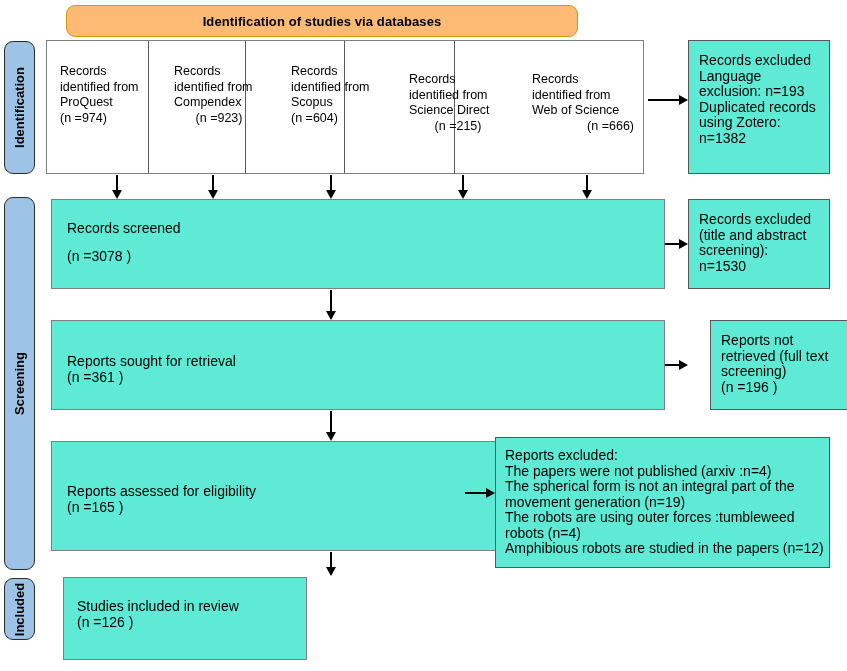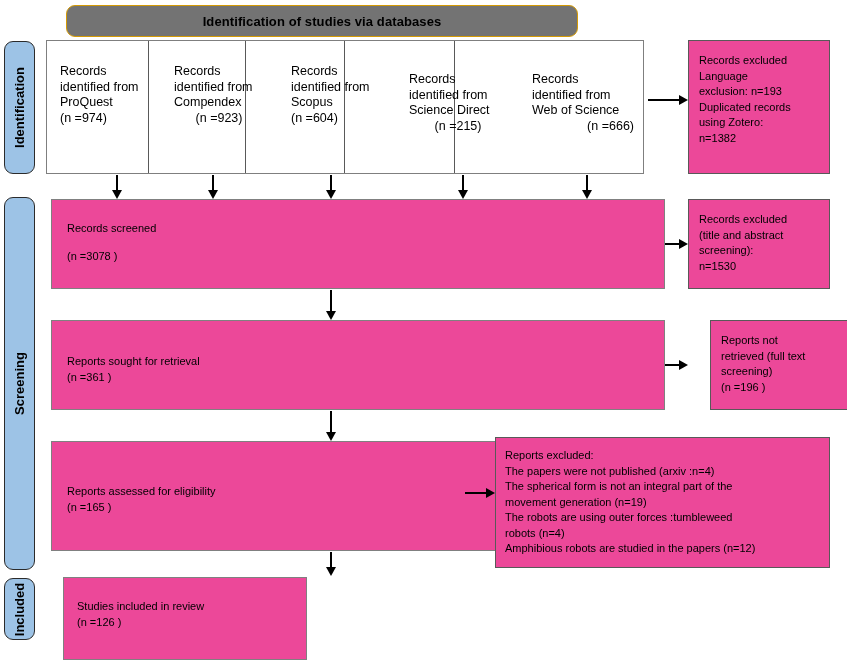--- a/index.html
+++ b/index.html
@@ -16,21 +16,21 @@
     height: 671px;
     background: #ffffff;
     overflow: hidden;
   }
 
   
   .abs { position: absolute; box-sizing: border-box; }
 
   
   .banner {
-    background: #737373;
+    background: #fdba74;
     border: 1px solid #d49a05;
     border-radius: 9px;
     color: #000000;
     font-weight: bold;
     font-size: 13px;
     display: flex;
     align-items: center;
     justify-content: center;
     letter-spacing: 0.1px;
   }
@@ -48,24 +48,24 @@
     display: block;
     transform: rotate(-90deg);
     white-space: nowrap;
     font-size: 13px;
     font-weight: bold;
     color: #000000;
   }
 
   
   .fbox {
-    background: #ec4899;
+    background: #5eead4;
     border: 1.5px solid #808080;
     color: #000000;
-    font-size: 11px;
+    font-size: 14px;
     line-height: 15.5px;
     padding: 13px;
   }
   .fbox.dark { border-color: #595959; }
 
   .fbox .txt {
     position: absolute;
     white-space: pre-wrap;
   }
 

